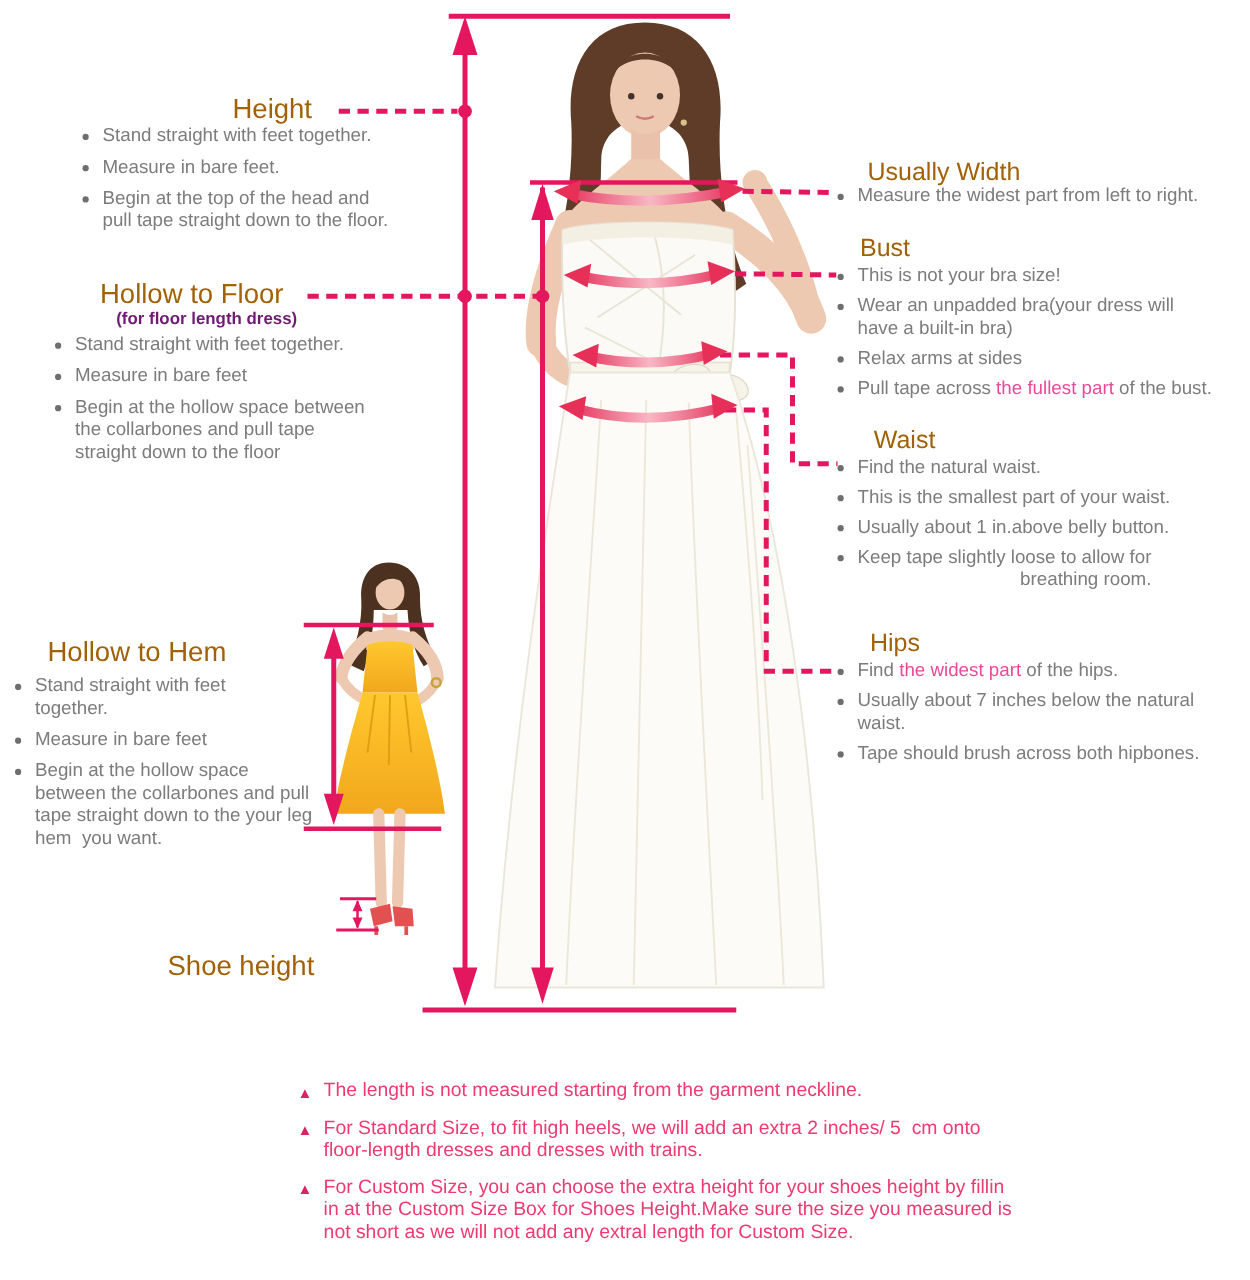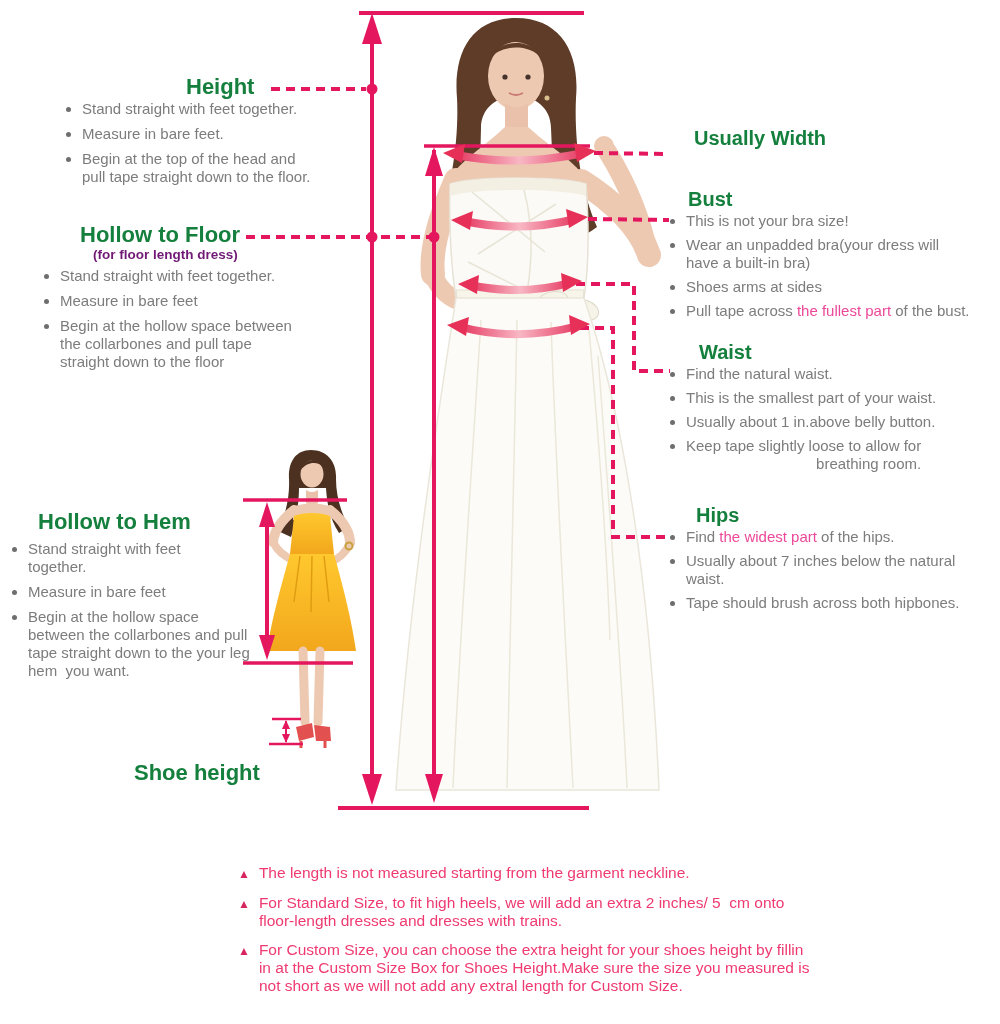--- a/index.html
+++ b/index.html
@@ -1,19 +1,19 @@
 <!DOCTYPE html>
 <html><head>
 <meta charset="utf-8">
 <style>
   html,body{margin:0;padding:0;background:#fff;}
   #stage{position:relative;width:1000px;height:1024px;background:#fff;overflow:hidden;
          font-family:"Liberation Sans",sans-serif;}
   #diagram-svg{position:absolute;left:0;top:0;z-index:1;}
-  .h{position:absolute;z-index:2;font-weight:bold;color:#15803d;white-space:nowrap;}
+  .h{position:absolute;z-index:2;font-weight:normal;color:#a16207;white-space:nowrap;}
   .h1{font-size:22px;}
   .h2{font-size:20px;}
   .sub{position:absolute;z-index:2;font-weight:600;color:#701a75;font-size:13.5px;white-space:nowrap;}
   .list{position:absolute;z-index:2;}
   .li{display:flex;align-items:flex-start;margin-bottom:7px;color:#7c7c7c;
       font-size:15px;line-height:18px;}
   .mk.dot{flex:none;width:5px;height:5px;border-radius:50%;background:#6e6e6e;margin:7px 11px 0 0;}
   .mk.triangle{flex:none;color:#d6255f;font-size:12px;line-height:18px;margin:1px 9px 0 0;}
   .tx{white-space:pre-wrap;}
   .hl{color:#ec4899;}
@@ -204,35 +204,41 @@
         <span class="tx"><span>Begin at the hollow space
 between the collarbones and pull
 tape straight down to the your leg
 hem  you want.</span></span>
       </div>
     </div>
 
   <div class="h h1" style="left:134px;top:760px;">Shoe height</div>
 
   <div class="h h2" style="left:694px;top:127px;">Usually Width</div>
+  <div class="list rlist" style="left:670px;top:148px;width:325px;">
+      <div class="li">
+        <span class="mk dot"></span>
+        <span class="tx"><span>Measure the widest part from left to right.</span></span>
+      </div>
+    </div>
 
   <div class="h h2" style="left:688px;top:188px;">Bust</div>
   <div class="list rlist" style="left:670px;top:212px;width:325px;">
       <div class="li">
         <span class="mk dot"></span>
         <span class="tx"><span>This is not your bra size!</span></span>
       </div>
       <div class="li">
         <span class="mk dot"></span>
         <span class="tx"><span>Wear an unpadded bra(your dress will
 have a built-in bra)</span></span>
       </div>
       <div class="li">
         <span class="mk dot"></span>
-        <span class="tx"><span>Shoes arms at sides</span></span>
+        <span class="tx"><span>Relax arms at sides</span></span>
       </div>
       <div class="li">
         <span class="mk dot"></span>
         <span class="tx"><span>Pull tape across </span><span class="hl">the fullest part</span><span> of the bust.</span></span>
       </div>
     </div>
 
   <div class="h h2" style="left:699px;top:341px;">Waist</div>
   <div class="list rlist" style="left:670px;top:365px;width:325px;text-align:right;">
       <div class="li">

